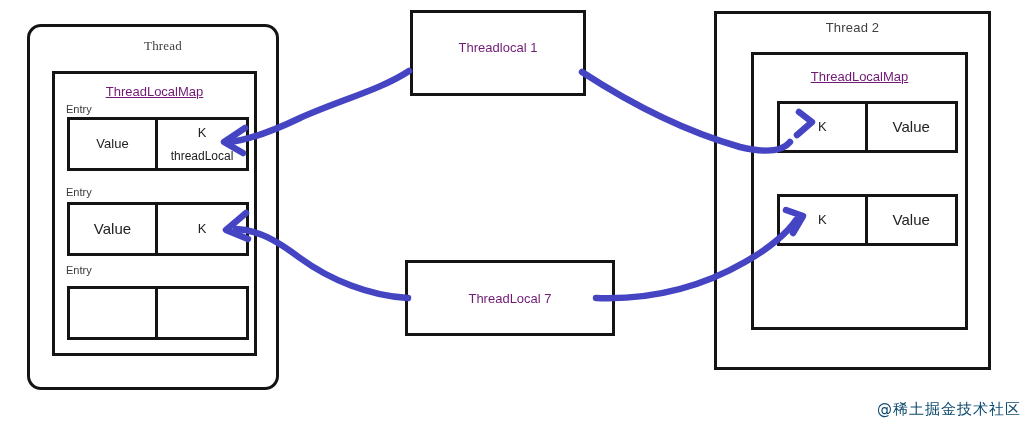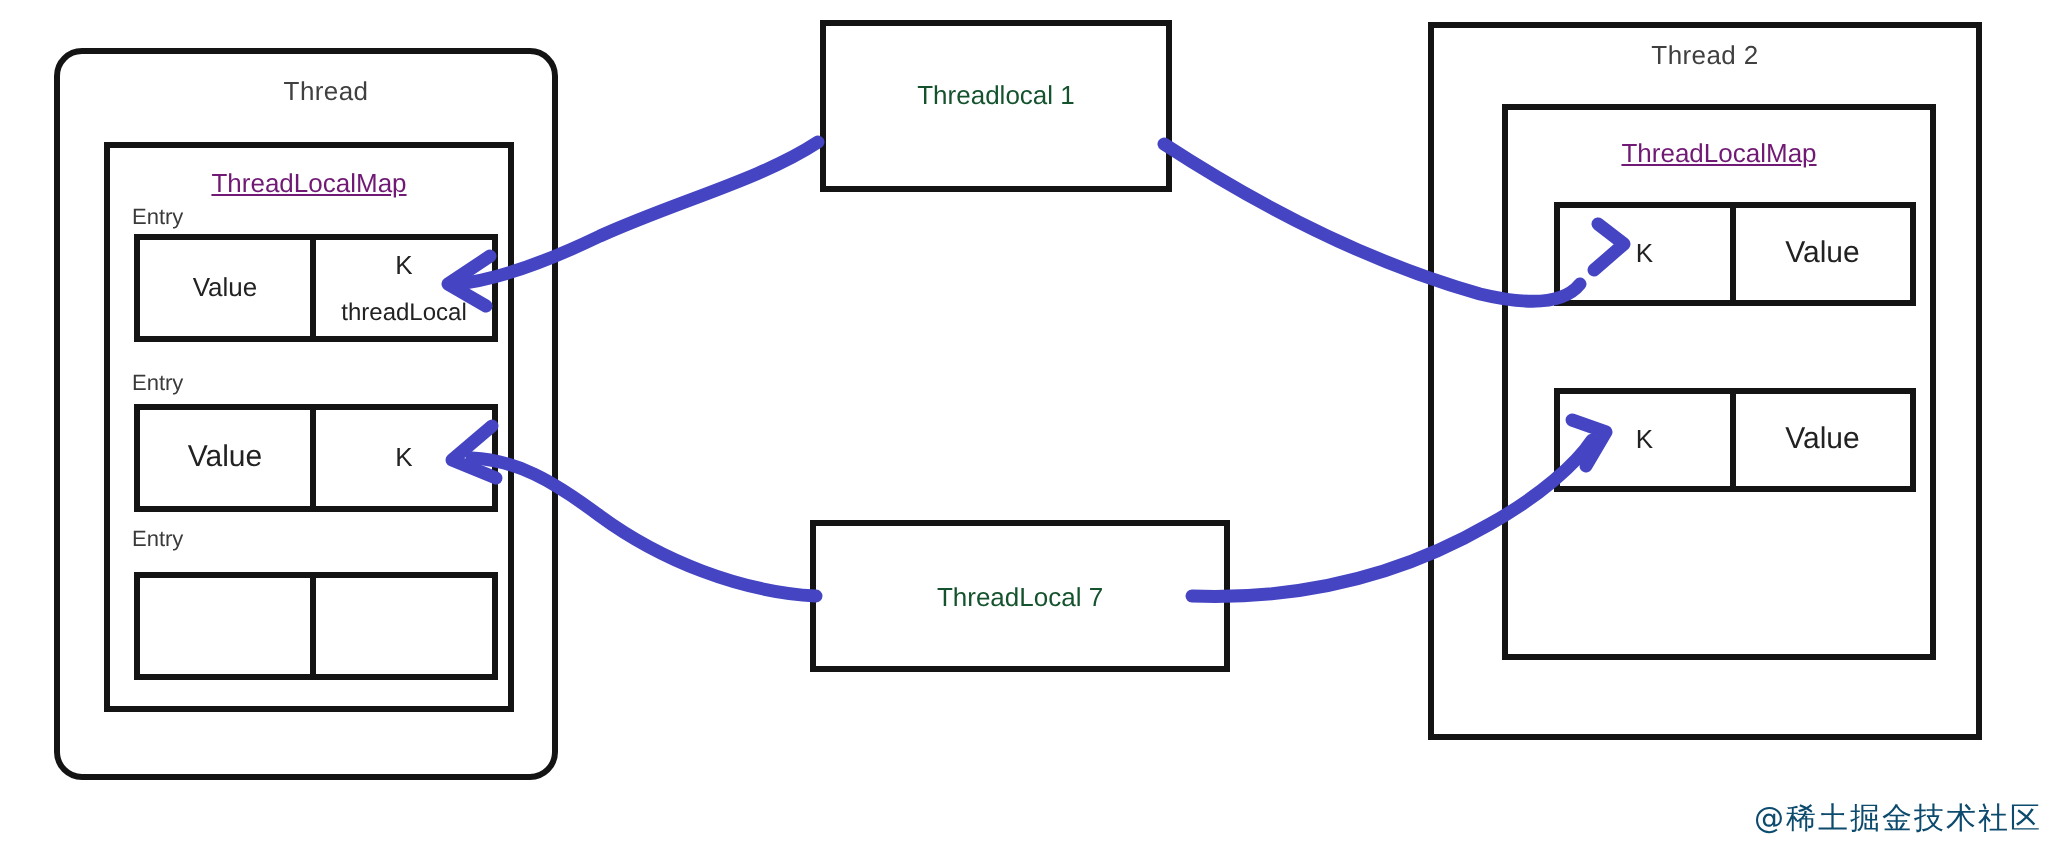--- a/index.html
+++ b/index.html
@@ -88,21 +88,21 @@
   .cell-text.sub {
     font-size: 12px;
     margin-top: 7px;
   }
   .tl-box-label {
     position: absolute;
     left: 0;
     right: 0;
     text-align: center;
     font-size: 13px;
-    color: #14532d;
+    color: #701a75;
     white-space: nowrap;
   }
 
   
   #arrows {
     position: absolute;
     left: 0;
     top: 0;
     width: 1033px;
     height: 429px;
@@ -121,21 +121,21 @@
     font-family: "DejaVu Sans", sans-serif;
   }
 </style>
 </head>
 <body>
 
 <div id="canvas">
 
   <div class="box thread-outer" style="left:27px; top:24px; width:252px; height:366px;">
   </div>
-  <div class="title" style="left:27px; top:38px; width:272px; text-align:center;">Thread</div>
+  <div class="title" style="left:27px; top:38px; width:272px; text-align:center;font-family:Liberation Serif, serif;">Thread</div>
 
   <div class="box map-box" style="left:52px; top:71px; width:205px; height:285px;">
   </div>
   <div class="map-title" style="left:52px; top:84px; width:205px; text-align:center;">ThreadLocalMap</div>
 
   <div class="entry-label" style="left:66px; top:103px; width:70px; height:13px;">Entry</div>
   <div class="entry-table" style="left:67px; top:117px; width:182px; height:54px;">
     <div class="cell divider-right">
       <span class="cell-text">Value</span>
     </div>

